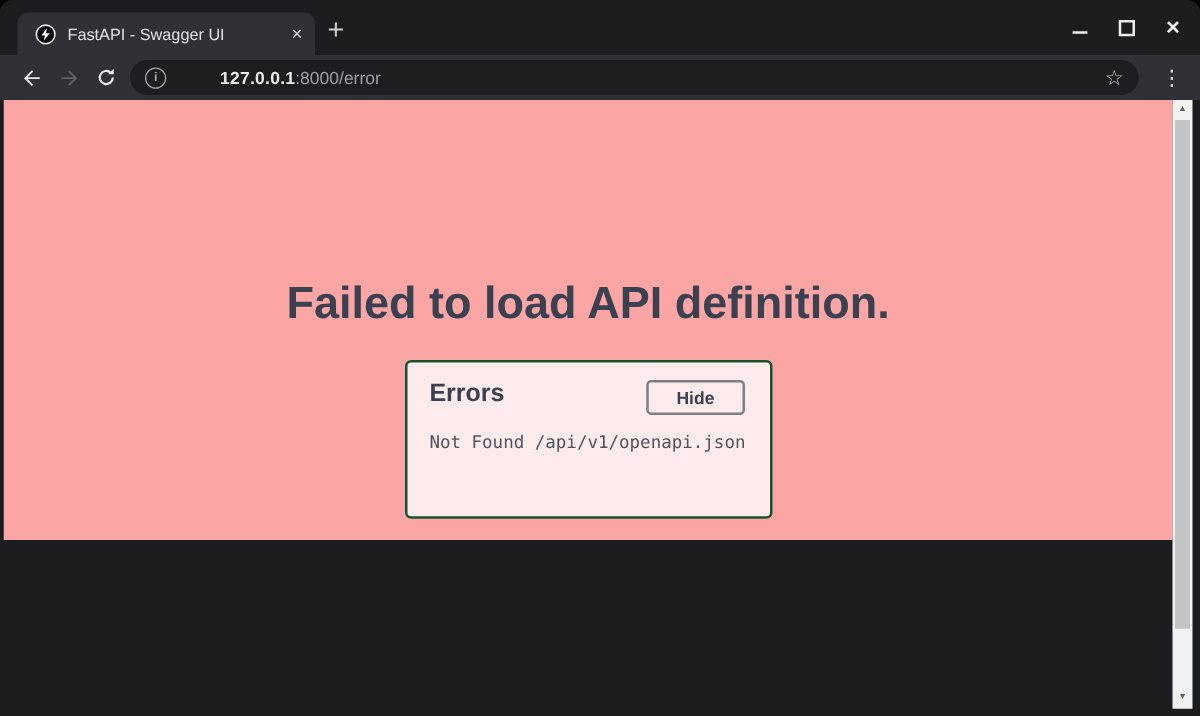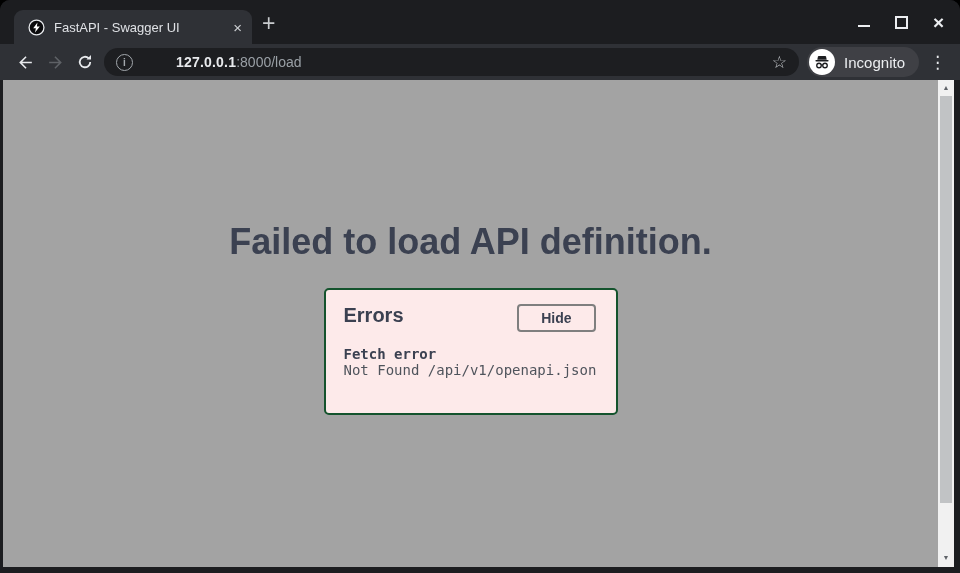--- a/index.html
+++ b/index.html
@@ -25,21 +25,21 @@
   .info-badge { width:15px; height:15px; border:1.5px solid #a3a8ad; border-radius:50%; color:#a3a8ad; font-size:10px; font-weight:bold; display:flex; align-items:center; justify-content:center; margin-right:10px; flex:0 0 auto; }
   .url-host { color:#e8eaed; font-weight:bold; letter-spacing:.2px;margin-left:33px; }
   .url-rest { color:#9aa0a6; }
   .star { margin-left:auto; color:#c0c3c7; font-size:17px; line-height:1; }
   .incognito-badge { height:30px; background:#3f4045; border-radius:15px; display:flex; align-items:center; gap:9px; padding:0 14px 0 2px; flex:0 0 auto; }
   .spy-circle { width:26px; height:26px; background:#ffffff; border-radius:50%; display:flex; align-items:center; justify-content:center; }
   .incog-label { color:#eceef1; font-size:15px; }
   .menu-dots { color:#e8eaed; font-size:17px; margin:0 4px 0 10px; line-height:1; }
 
   
-  .content { position:absolute; left:3px; top:80px; width:935px; height:487px; background:#a3a3a3; overflow:hidden; }
+  .content { position:absolute; left:3px; top:80px; width:935px; height:352px; background:#fca5a5; overflow:hidden; }
   .heading { position:absolute; top:142px; left:0; width:100%; text-align:center; font-size:36px; line-height:40px; font-weight:bold; color:#3b4151; }
   .errors-wrapper { position:absolute; top:208px; left:50%; transform:translateX(-50%); width:294px; height:127px; box-sizing:border-box; border:2px solid #14532d; border-radius:5px; background:#fdeaea; }
   .errors-title { position:absolute; left:18px; top:14px; font-size:20px; font-weight:bold; color:#3b4151; }
   .hide-btn { position:absolute; right:20px; top:14px; box-sizing:border-box; height:28px; padding:0 22px; border:2px solid #7f7f7f; border-radius:4px; background:transparent; font-family:"Liberation Sans","DejaVu Sans",sans-serif; font-size:14px; font-weight:bold; color:#3b4151;margin-left:40px; }
   .error-item { position:absolute; left:18px; top:56px; font-family:"DejaVu Sans Mono","Liberation Mono",monospace; font-size:14px; line-height:16px; }
   .error-name { font-weight:bold; color:#3b4151; }
   .error-msg { color:#4f545c; }
 
   
   .scrollbar { position:absolute; right:6px; top:80px; width:16px; height:487px; background:#f1f1f1; }
@@ -82,45 +82,32 @@
         </svg>
     </span>
     <span class="nav-btn">
       <svg width="18" height="18" viewBox="0 0 24 24">
         <path fill="none" stroke="#e8eaed" stroke-width="2.4" d="M19 12a7 7 0 1 1-2.05-4.95"></path>
         <path fill="#e8eaed" d="M20 2.6v6h-6z"></path>
       </svg>
     </span>
     <div class="omnibox">
       <span class="info-badge">i</span>
-      <span><span class="url-host">127.0.0.1</span><span class="url-rest">:8000/load</span></span>
+      <span><span class="url-host">127.0.0.1</span><span class="url-rest">:8000/error</span></span>
       <span class="star">☆</span>
-    </div>
-    <div class="incognito-badge">
-      <span class="spy-circle">
-        <svg width="18" height="18" viewBox="0 0 24 24">
-          <path fill="#1c1d20" d="M7.6 4h8.8c.5 0 .9.3 1 .8L18.3 9H5.7l.9-4.2c.1-.5.5-.8 1-.8z"></path>
-          <rect x="3.2" y="9.2" width="17.6" height="2" rx="1" fill="#1c1d20"></rect>
-          <circle cx="8" cy="16.6" r="3" fill="none" stroke="#1c1d20" stroke-width="1.8"></circle>
-          <circle cx="16" cy="16.6" r="3" fill="none" stroke="#1c1d20" stroke-width="1.8"></circle>
-          <path d="M10.8 16.2q1.2-1.1 2.4 0" fill="none" stroke="#1c1d20" stroke-width="1.4"></path>
-        </svg>
-      </span>
-      <span class="incog-label">Incognito</span>
     </div>
     <span class="menu-dots">⋮</span>
   </div>
 
   <div class="content">
     <div class="heading">Failed to load API definition.</div>
     <div class="errors-wrapper">
       <div class="errors-title">Errors</div>
       <button class="hide-btn">Hide</button>
       <div class="error-item">
-        <div class="error-name">Fetch error</div>
         <div class="error-msg">Not Found /api/v1/openapi.json</div>
       </div>
     </div>
   </div>
 
   <div class="scrollbar">
     <div class="sb-arrow sb-up">▲</div>
     <div class="sb-thumb"></div>
     <div class="sb-arrow sb-down">▼</div>
   </div>

